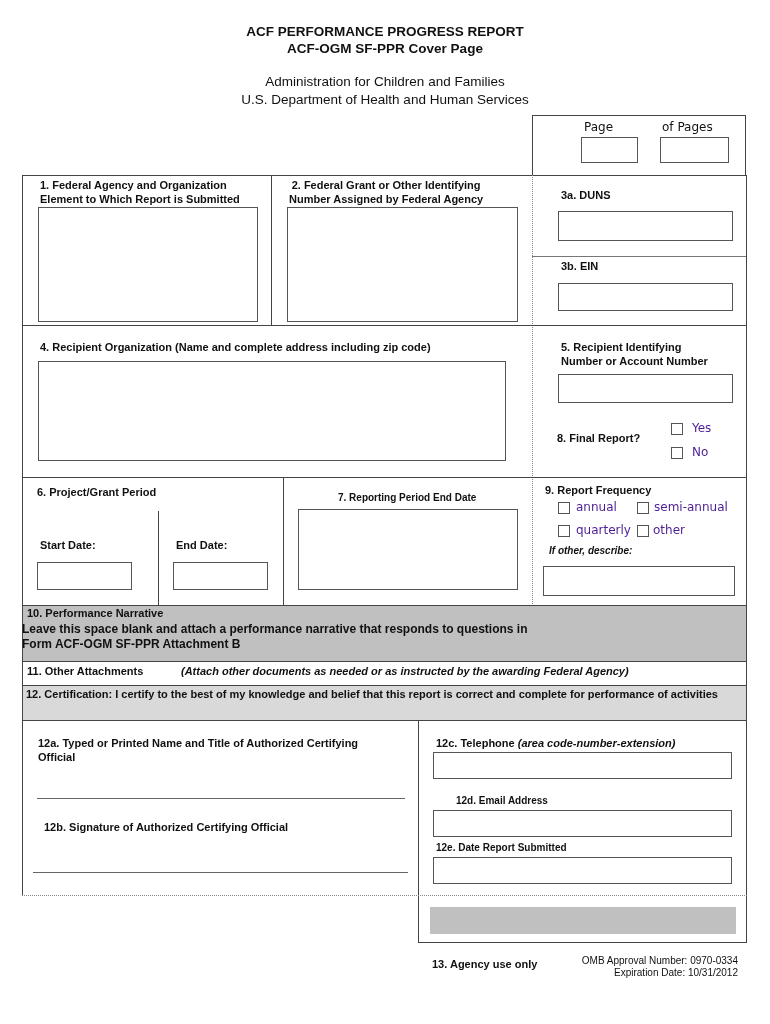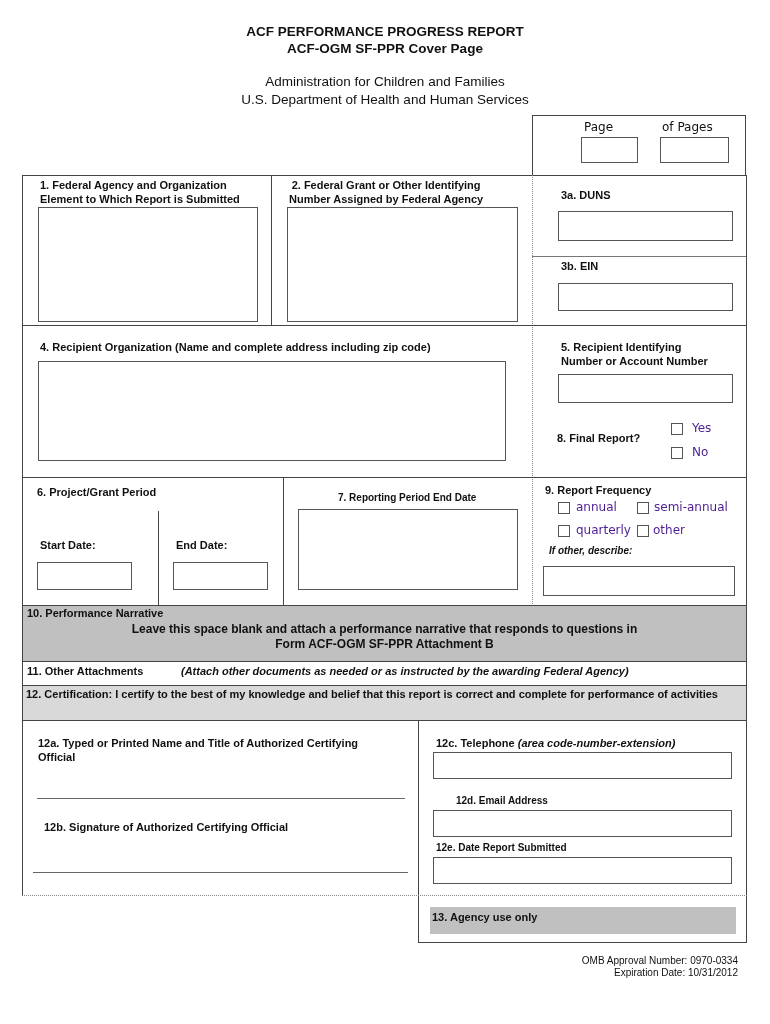--- a/index.html
+++ b/index.html
@@ -96,21 +96,21 @@
 <div class="abs cbl" style="left:654px; top:500px;">semi-annual</div>
 <div class="abs cb" style="left:558px; top:525px;"></div>
 <div class="abs cbl" style="left:576px; top:523px;">quarterly</div>
 <div class="abs cb" style="left:637px; top:525px;"></div>
 <div class="abs cbl" style="left:653px; top:523px;">other</div>
 <div class="abs" style="left:549px; top:545px; font-size:10px; font-weight:bold; font-style:italic;">If other, describe:</div>
 <div class="abs box" style="left:543px; top:566px; width:192px; height:30px;"></div>
 
 <div class="abs gray-dark" style="left:23px; top:605px; width:723px; height:57px; border-top:1.5px solid #444; border-bottom:1.5px solid #444; box-sizing:border-box;"></div>
 <div class="abs cond" style="left:27px; top:607px;">10.  Performance Narrative</div>
-<div class="abs" style="left:22px; top:622px; width:725px; text-align:center; font-size:12px; font-weight:bold; line-height:15px;">
+<div class="abs" style="left:22px; top:622px; width:725px; font-size:12px; font-weight:bold; line-height:15px;">
   <div>Leave this space blank and attach a performance narrative that responds to questions in</div>
   <div>Form ACF-OGM SF-PPR Attachment B</div>
 </div>
 
 <div class="abs cond" style="left:27px; top:665px;">11.  Other Attachments</div>
 <div class="abs" style="left:181px; top:665px; font-size:11px; font-weight:bold; font-style:italic;">(Attach other documents as needed or as instructed by the awarding Federal Agency)</div>
 
 <div class="abs gray-light" style="left:23px; top:685px; width:723px; height:36px; border-top:1.5px solid #444; border-bottom:1.5px solid #444; box-sizing:border-box;"></div>
 <div class="abs" style="left:26px; top:687px; width:720px; font-size:11px; font-weight:bold; line-height:14px;">
   <div>12. Certification:  I certify to the best of my knowledge and belief that this report is correct and complete for performance of activities</div>
@@ -135,18 +135,18 @@
 
 <div class="abs lbl-sm" style="left:436px; top:841px;">12e.  Date Report Submitted</div>
 <div class="abs box" style="left:433px; top:857px; width:299px; height:27px;"></div>
 
 <div class="abs line-dot" style="left:22px; top:895px; width:725px;"></div>
 <div class="abs" style="left:22px; top:895px; width:725px; height:2px; background:#fff;"></div>
 <div class="abs line-dot" style="left:22px; top:895px; width:725px;"></div>
 
 <div class="abs" style="left:418px; top:896px; width:329px; height:47px; border:1.5px solid #444; border-top:none; box-sizing:border-box; background:#fff;"></div>
 <div class="abs gray-dark" style="left:430px; top:907px; width:306px; height:27px;"></div>
-<div class="abs lbl" style="left:432px; top:910px;">13. Agency use only</div>
+<div class="abs lbl" style="left:432px; top:957px;">13. Agency use only</div>
 
 <div class="abs footer" style="left:470px; top:955px; width:268px;">
   <div>OMB Approval Number: 0970-0334</div>
   <div>Expiration Date: 10/31/2012</div>
 </div>
 
 </body></html>

